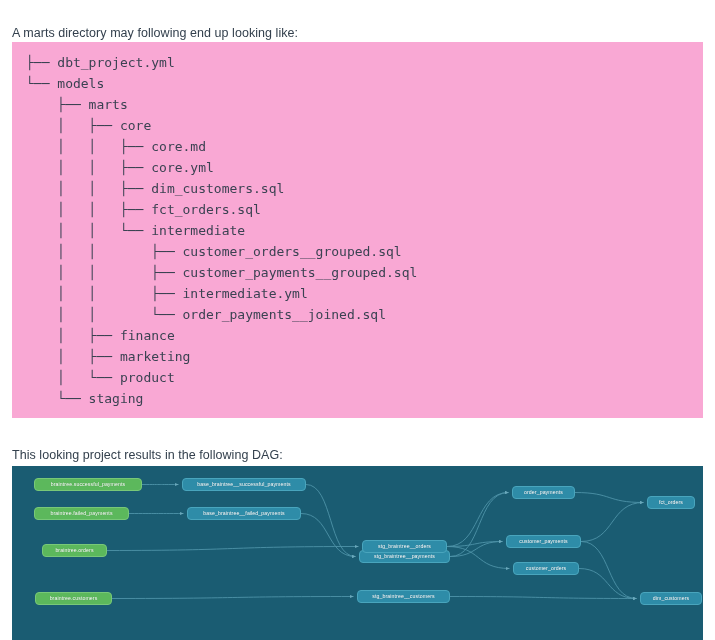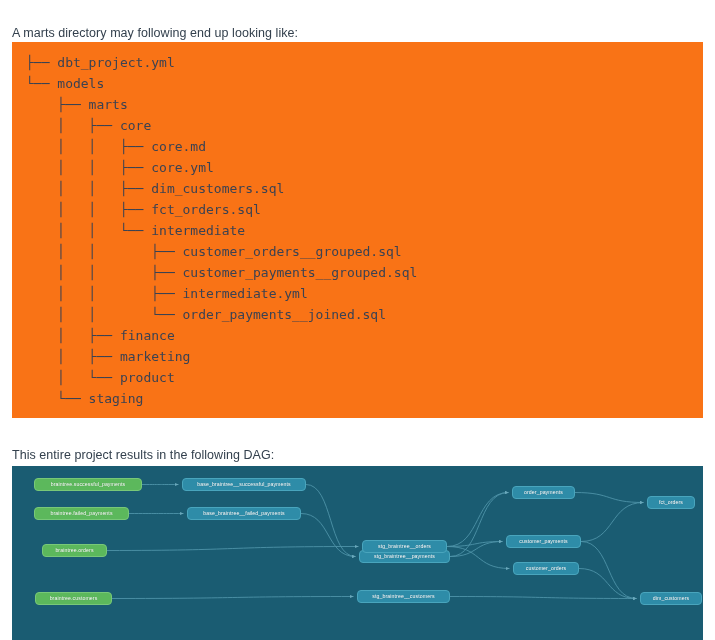--- a/index.html
+++ b/index.html
@@ -33,21 +33,21 @@
   .para.p1 { top: 12px; }
   .para.p2 { top: 434px; }
 
   
   .codeblock {
     position: absolute;
     left: 12px;
     top: 42px;
     width: 691px;
     height: 376px;
-    background: #f97316;
+    background: #f9a8d4;
     box-sizing: border-box;
     padding: 10px 0 10px 14px;
     overflow: hidden;
   }
   .codeblock pre {
     margin: 0;
     font-family: "DejaVu Sans Mono", "Liberation Mono", monospace;
     font-size: 13px;
     line-height: 21px;
     color: #3b4252;
@@ -119,21 +119,21 @@
     │   │       ├── customer_orders__grouped.sql
     │   │       ├── customer_payments__grouped.sql
     │   │       ├── intermediate.yml
     │   │       └── order_payments__joined.sql
     │   ├── finance
     │   ├── marketing
     │   └── product
     └── staging</pre>
   </div>
 
-  <p class="para p2">This entire project results in the following DAG:</p>
+  <p class="para p2">This looking project results in the following DAG:</p>
 
   <div class="dag">
     <svg id="dag-edges" viewBox="0 0 691 174">
       <defs>
         <marker id="arrow" markerWidth="5" markerHeight="5" refX="4.2" refY="1.7" orient="auto" markerUnits="strokeWidth">
           <path d="M0,0 L4.2,1.7 L0,3.4 z" fill="#6aa8bb"></path>
         </marker>
       </defs>
       <g id="edge-group" fill="none" stroke="#4e93a8" stroke-width="0.9">
           <path d="M130,18.5 C154,18.5 142.5,18.5 166.5,18.5" marker-end="url(#arrow)"></path>

